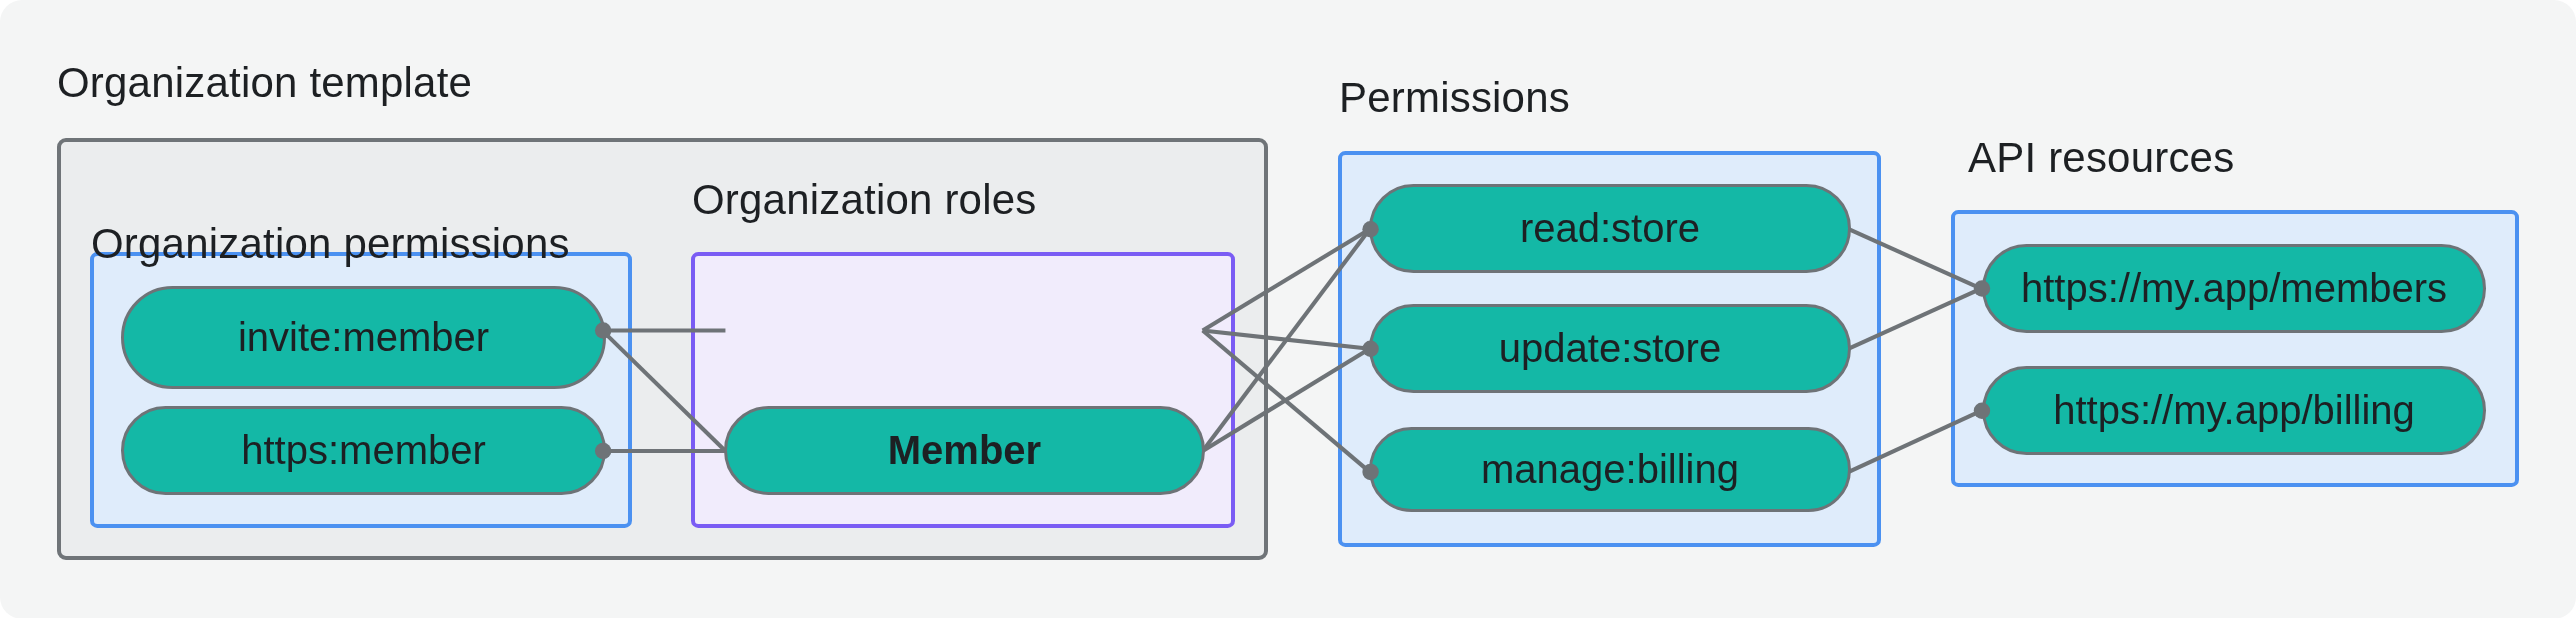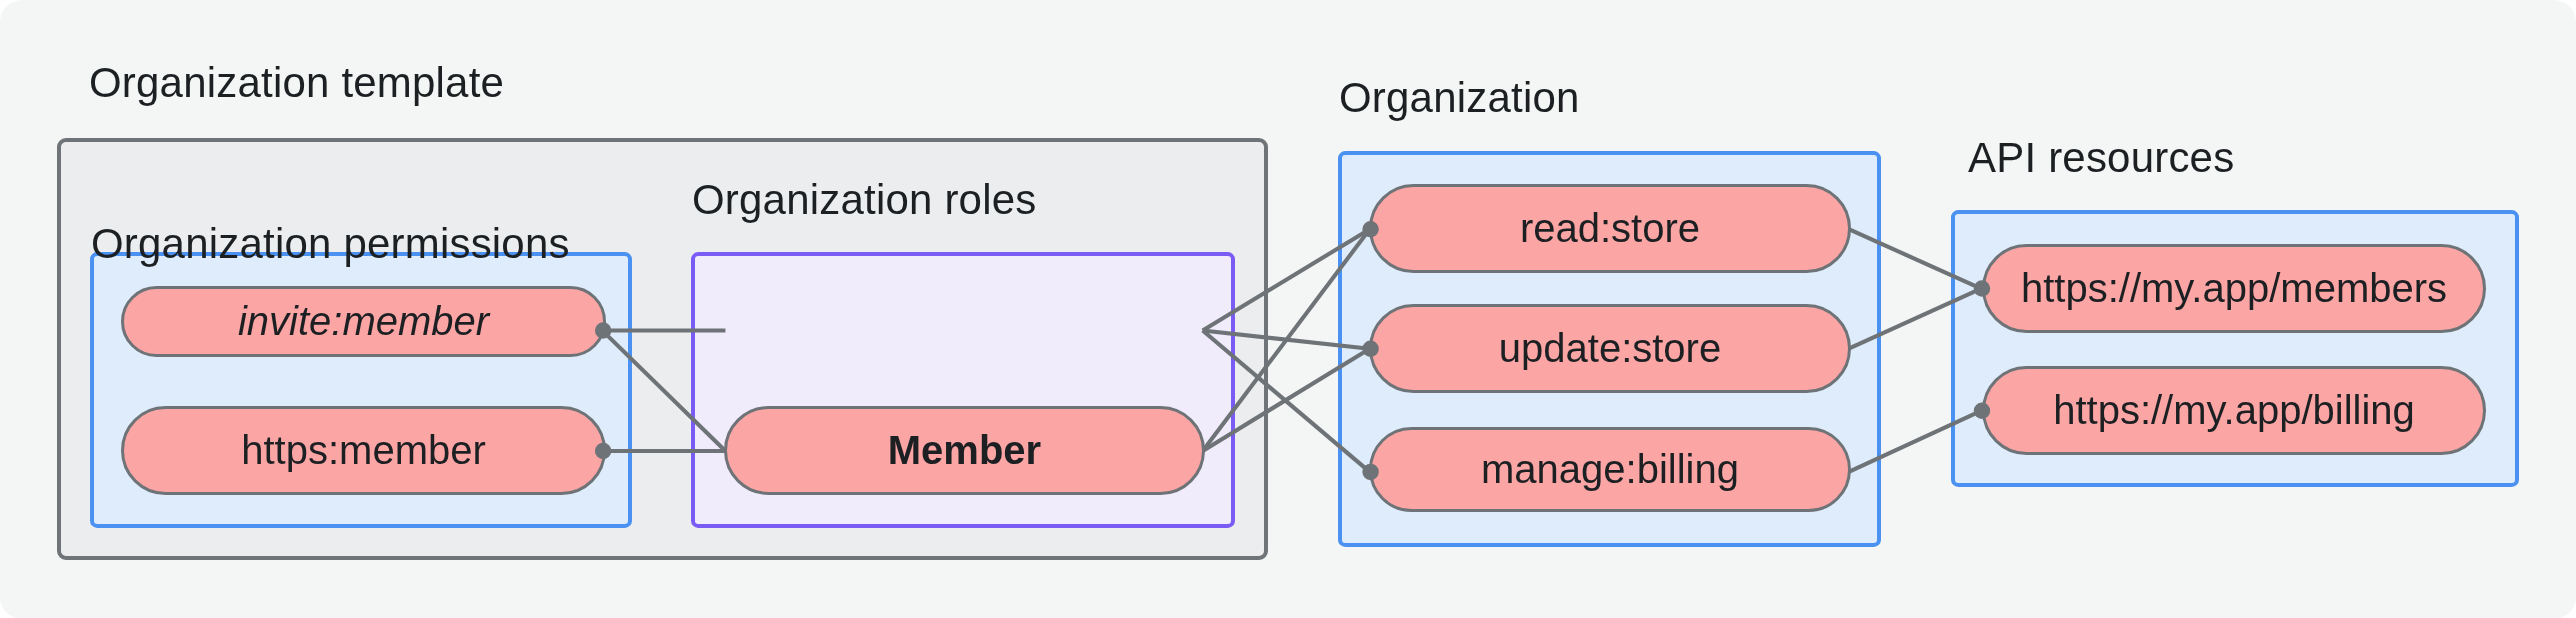--- a/index.html
+++ b/index.html
@@ -27,21 +27,21 @@
     font-size: 42px;
     line-height: 1.1;
     color: #1d2023;
     white-space: nowrap;
     letter-spacing: 0.2px;
   }
   .pill {
     position: absolute;
     box-sizing: border-box;
     z-index: 3;
-    background: #fca5a5;
+    background: #14b8a6;
     border: 3.7px solid #6e7377;
     border-radius: 912px;
     display: flex;
     align-items: center;
     justify-content: center;
     font-size: 40px;
     color: #1d2023;
     white-space: nowrap;
   }
   svg.layer {
@@ -79,26 +79,26 @@
       <circle cx="1502" cy="382" r="9" fill="#6e7377"></circle>
       <circle cx="1502" cy="517" r="9" fill="#6e7377"></circle>
       <circle cx="2172" cy="316" r="9" fill="#6e7377"></circle>
       <circle cx="2172" cy="450" r="9" fill="#6e7377"></circle>
     </svg>
 <div class="group" style="left: 57px; top: 138px; width: 1211px; height: 422px; background: rgb(235, 237, 238); border: 4.6px solid rgb(111, 116, 120); border-radius: 9px;"></div>
     <div class="group" style="left: 90px; top: 252px; width: 542px; height: 276px; background: rgb(223, 236, 251); border: 4.6px solid rgb(75, 145, 241); border-radius: 7.3px;"></div>
     <div class="group" style="left: 691px; top: 252px; width: 544px; height: 276px; background: rgb(241, 236, 252); border: 4.6px solid rgb(122, 92, 244); border-radius: 7.3px;"></div>
     <div class="group" style="left: 1338px; top: 151px; width: 543px; height: 396px; background: rgb(223, 236, 251); border: 4.6px solid rgb(75, 145, 241); border-radius: 7.3px;"></div>
     <div class="group" style="left: 1951px; top: 210px; width: 568px; height: 277px; background: rgb(223, 236, 251); border: 4.6px solid rgb(75, 145, 241); border-radius: 7.3px;"></div>
-    <div class="section-label" style="left: 57px; top: 60px; margin-left: 32px;">Organization template</div>
+    <div class="section-label" style="left: 57px; top: 60px;">Organization template</div>
     <div class="section-label" style="left: 91px; top: 177px; margin-top: 44px;">Organization permissions</div>
     <div class="section-label" style="left: 692px; top: 177px;">Organization roles</div>
-    <div class="section-label" style="left: 1339px; top: 75px;">Organization</div>
+    <div class="section-label" style="left: 1339px; top: 75px;">Permissions</div>
     <div class="section-label" style="left: 1968px; top: 135px;">API resources</div>
-    <div class="pill" style="left: 121px; top: 286px; width: 485px; height: 71px; font-style: italic;">invite:member</div>
+    <div class="pill" style="left: 121px; top: 286px; width: 485px; height: 103px;">invite:member</div>
     <div class="pill" style="left: 121px; top: 406px; width: 485px; height: 89px;">https:member</div>
     <div class="pill" style="left: 724px; top: 406px; width: 481px; height: 89px; font-weight: bold;">Member</div>
     <div class="pill" style="left: 1369px; top: 184px; width: 482px; height: 89px;">read:store</div>
     <div class="pill" style="left: 1369px; top: 304px; width: 482px; height: 89px;">update:store</div>
     <div class="pill" style="left: 1369px; top: 427px; width: 482px; height: 85px;">manage:billing</div>
     <div class="pill" style="left: 1982px; top: 366px; width: 504px; height: 89px;">https://my.app/billing</div>
     <div class="pill" style="left: 1982px; top: 244px; width: 504px; height: 89px;">https://my.app/members</div>
   </div>
 
 

